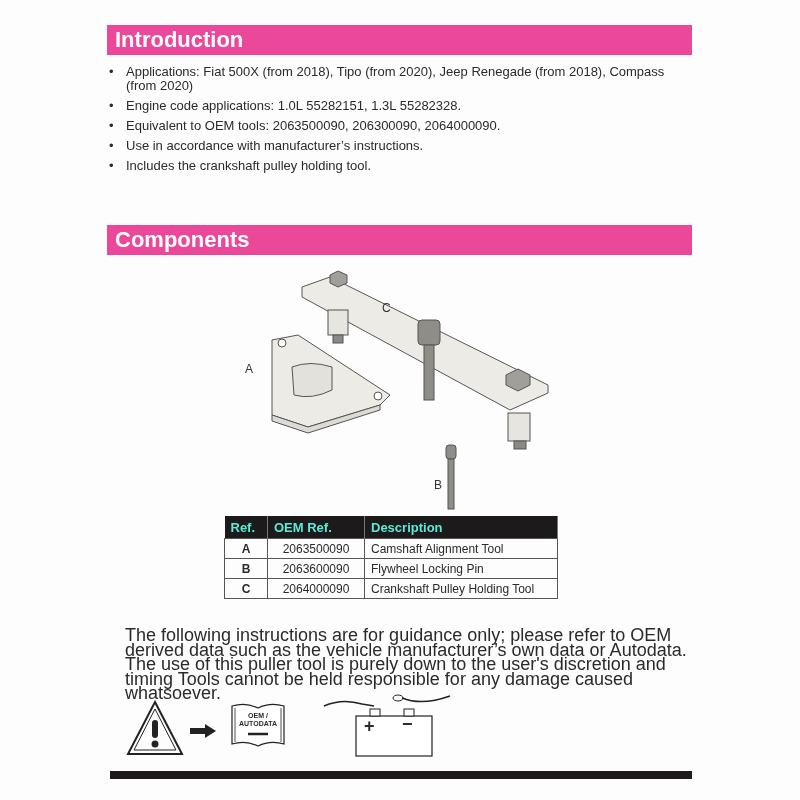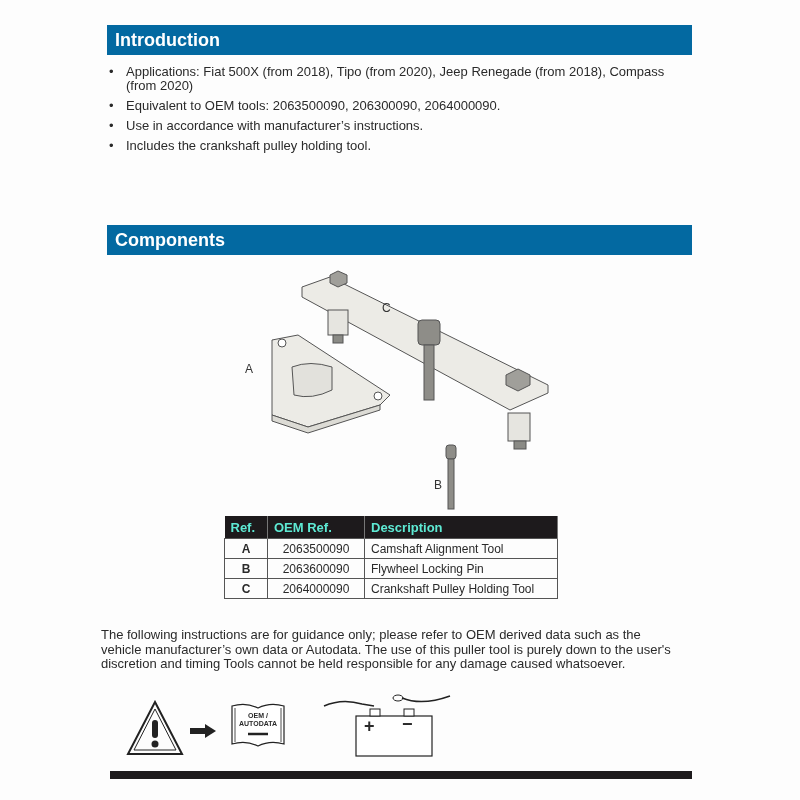--- a/index.html
+++ b/index.html
@@ -1,42 +1,43 @@
 <!DOCTYPE html>
 <html><head>
 <meta charset="utf-8">
 <style>
   html, body { margin:0; padding:0; }
   body { width:800px; height:800px; background:#fdfdfd; position:relative; overflow:hidden;
          font-family:"Liberation Sans", sans-serif; color:#2a2a2a; }
-  .hbar { position:absolute; left:107px; width:585px; height:30px; background:#0369a1;
-          color:#fff; font-weight:bold; font-size:18px; line-height:30px; padding-left:8px; box-sizing:border-box; }
+  .hbar { position:absolute; left:107px; width:585px; height:30px; background:#ec4899;
+          color:#fff; font-weight:bold; font-size:22px; line-height:30px; padding-left:8px; box-sizing:border-box; }
   .intro { position:absolute; left:107px; top:65px; width:590px; font-size:13px; line-height:14px; }
   .intro p { margin:0 0 6px 0; }
   .intro ul { margin:0; padding:0; list-style:none; }
   .intro li { position:relative; padding-left:19px; margin-bottom:6px; }
   .intro li::before { content:"•"; position:absolute; left:2px; top:0; }
   table.comp { position:absolute; left:224px; top:516px; border-collapse:collapse; font-size:12px; }
   table.comp th { background:#1d1a1c; color:#5eead4; font-weight:bold; font-size:13px; height:22px; padding:0 6px; text-align:left; border-right:1px solid #777; }
   table.comp td { border:1px solid #555; height:19px; padding:0 6px; }
   table.comp td.ref { text-align:center; font-weight:bold; width:30px; }
   table.comp td.oem { text-align:center; width:84px; }
   table.comp td.desc { width:180px; }
-  .disclaimer { position:absolute; left:101px; top:628px; width:580px; font-size:13px; line-height:14.5px; }
+  .disclaimer { position:absolute; left:125px; top:628px; width:580px; font-size:18px; line-height:14.5px; }
   .footer-bar { position:absolute; left:110px; top:771px; width:582px; height:8px; background:#1d1a1c; }
   .lbl { position:absolute; font-size:12px; color:#333; }
 </style>
 </head>
 <body>
 
 <div class="hbar" style="top:25px;">Introduction</div>
 
 <div class="intro">
   <ul>
     <li>Applications: Fiat 500X (from 2018), Tipo (from 2020), Jeep Renegade (from 2018), Compass (from 2020)</li>
+    <li>Engine code applications: 1.0L 55282151, 1.3L 55282328.</li>
     <li>Equivalent to OEM tools: 2063500090, 206300090, 2064000090.</li>
     <li>Use in accordance with manufacturer’s instructions.</li>
     <li>Includes the crankshaft pulley holding tool.</li>
   </ul>
 </div>
 
 <div class="hbar" style="top:225px;">Components</div>
 
 <svg style="position:absolute;left:230px;top:255px;" width="340" height="255" viewBox="0 0 340 255">
   <g stroke="#555" stroke-width="1" fill="#ecebe6">

